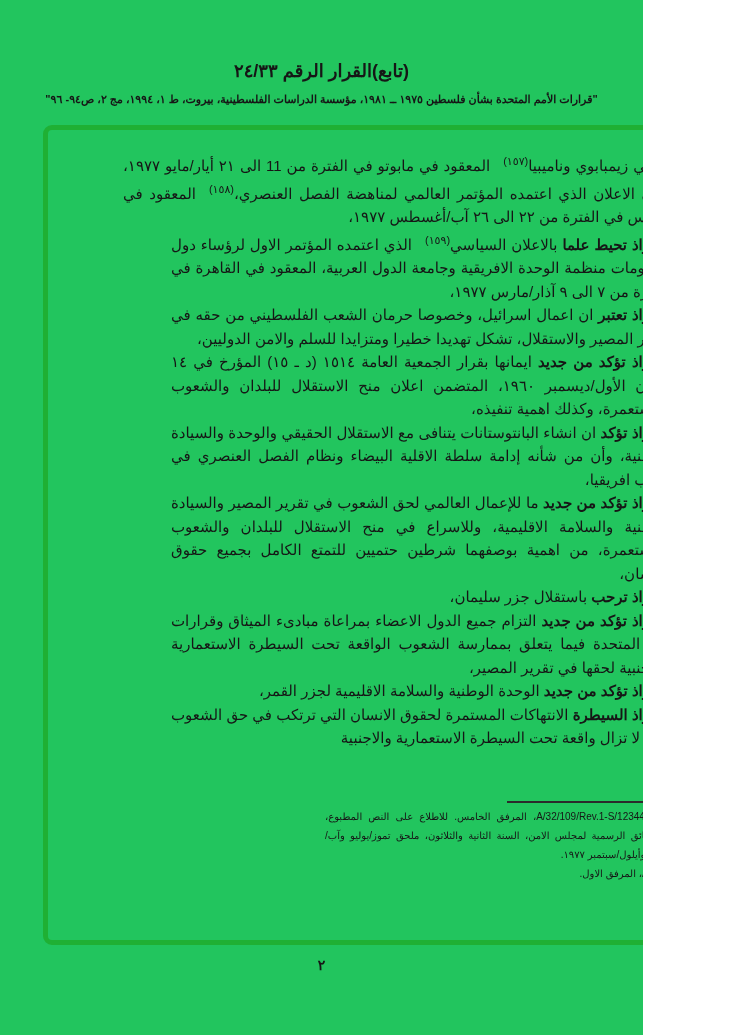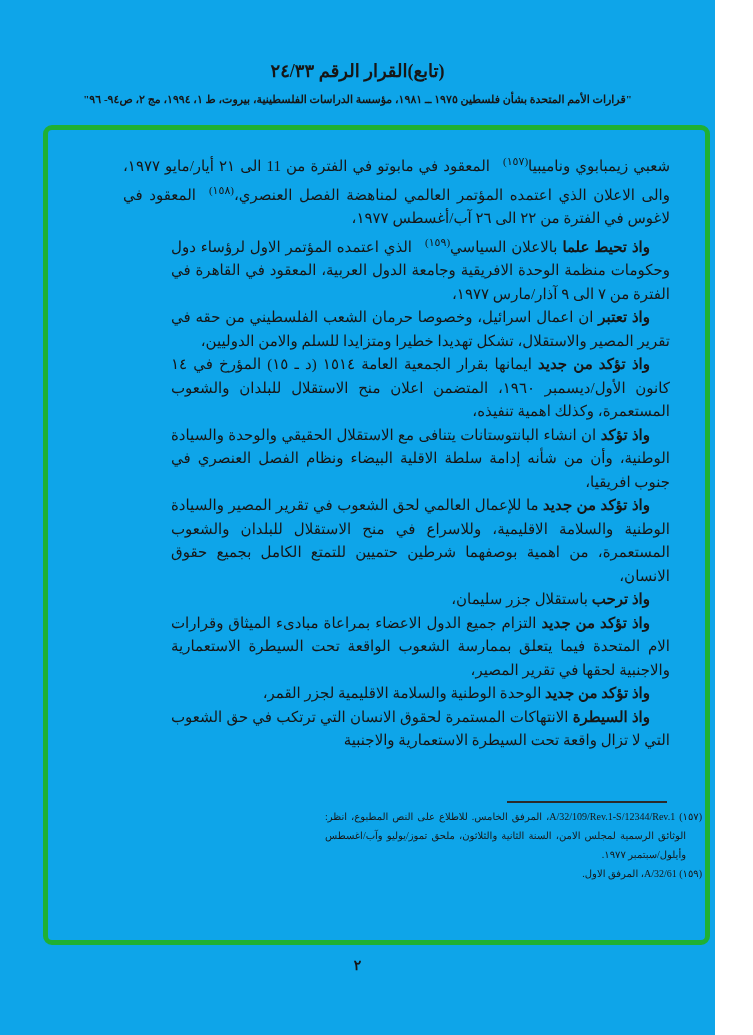--- a/index.html
+++ b/index.html
@@ -1,18 +1,18 @@
 <!DOCTYPE html>
 <html lang="ar"><head>
 <meta charset="utf-8">
 <style>
   html,body{margin:0;padding:0;background:#ffffff;}
   .page{
-    position:relative;width:715px;height:1035px;background:#0ea5e9;
-    font-family:Liberation Serif, serif;color:#161616;overflow:hidden;
+    position:relative;width:643px;height:1035px;background:#22c55e;
+    font-family:Liberation Sans, sans-serif;color:#161616;overflow:hidden;
   }
   .doc-title{
     position:absolute;top:60px;left:0;right:0;text-align:center;
     direction:rtl;font-size:18px;font-weight:bold;letter-spacing:0.2px;
   }
   .doc-source{
     position:absolute;top:93px;left:0;right:0;text-align:center;
     direction:rtl;font-size:11px;font-weight:bold;
   }
   .green-box{

